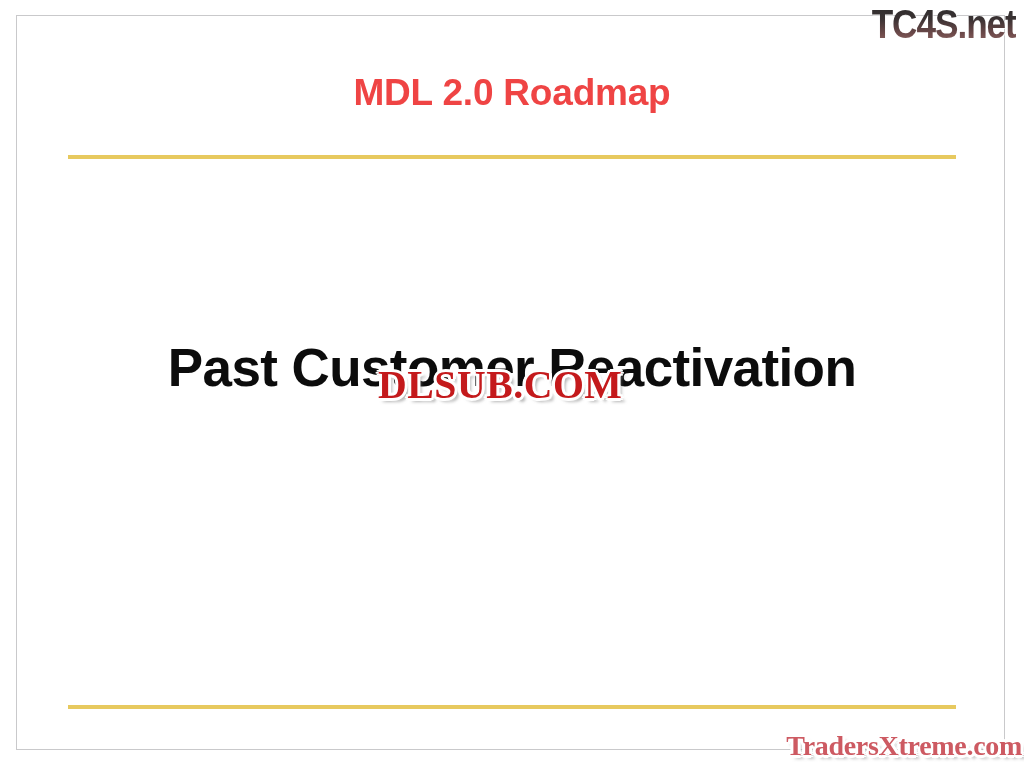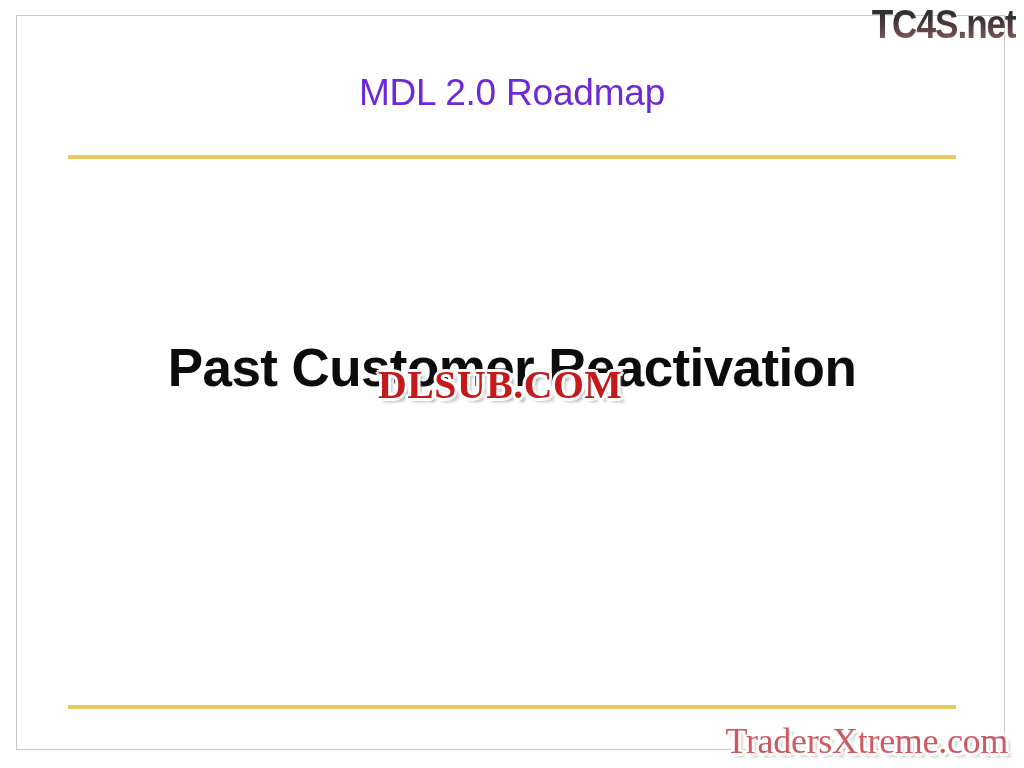--- a/index.html
+++ b/index.html
@@ -37,23 +37,23 @@
   }
 
   
   #slide-title {
     position: absolute;
     left: 0;
     top: 74px;
     width: 1024px;
     text-align: center;
     font-size: 37px;
-    font-weight: normal;
+    font-weight: bold;
     letter-spacing: -0.2px;
-    color: #6d28d9;
+    color: #ef4444;
     line-height: 1.05;
     white-space: nowrap;
   }
 
   
   .gold-rule {
     position: absolute;
     height: 4px;
     background: #e7c95f;
   }
@@ -137,25 +137,25 @@
        3px  0   0 #ffffff,
        0   -3px 0 #ffffff,
        0    3px 0 #ffffff,
        4px  4px 3px rgba(120,120,120,0.55);
     transform: scaleX(1.02);
     transform-origin: left top;
   }
 
   
   #watermark-traders {
-    right: 16px;
+    right: 2px;
     bottom: 6px;
     font-family: "Liberation Serif", serif;
-    font-size: 36px;
-    font-weight: normal;
+    font-size: 28px;
+    font-weight: bold;
     letter-spacing: -0.3px;
     color: #cd5a62;
     text-shadow:
       -2px -2px 0 #ffffff,
        2px -2px 0 #ffffff,
       -2px  2px 0 #ffffff,
        2px  2px 0 #ffffff,
       -3px  0   0 #ffffff,
        3px  0   0 #ffffff,
        0   -3px 0 #ffffff,

